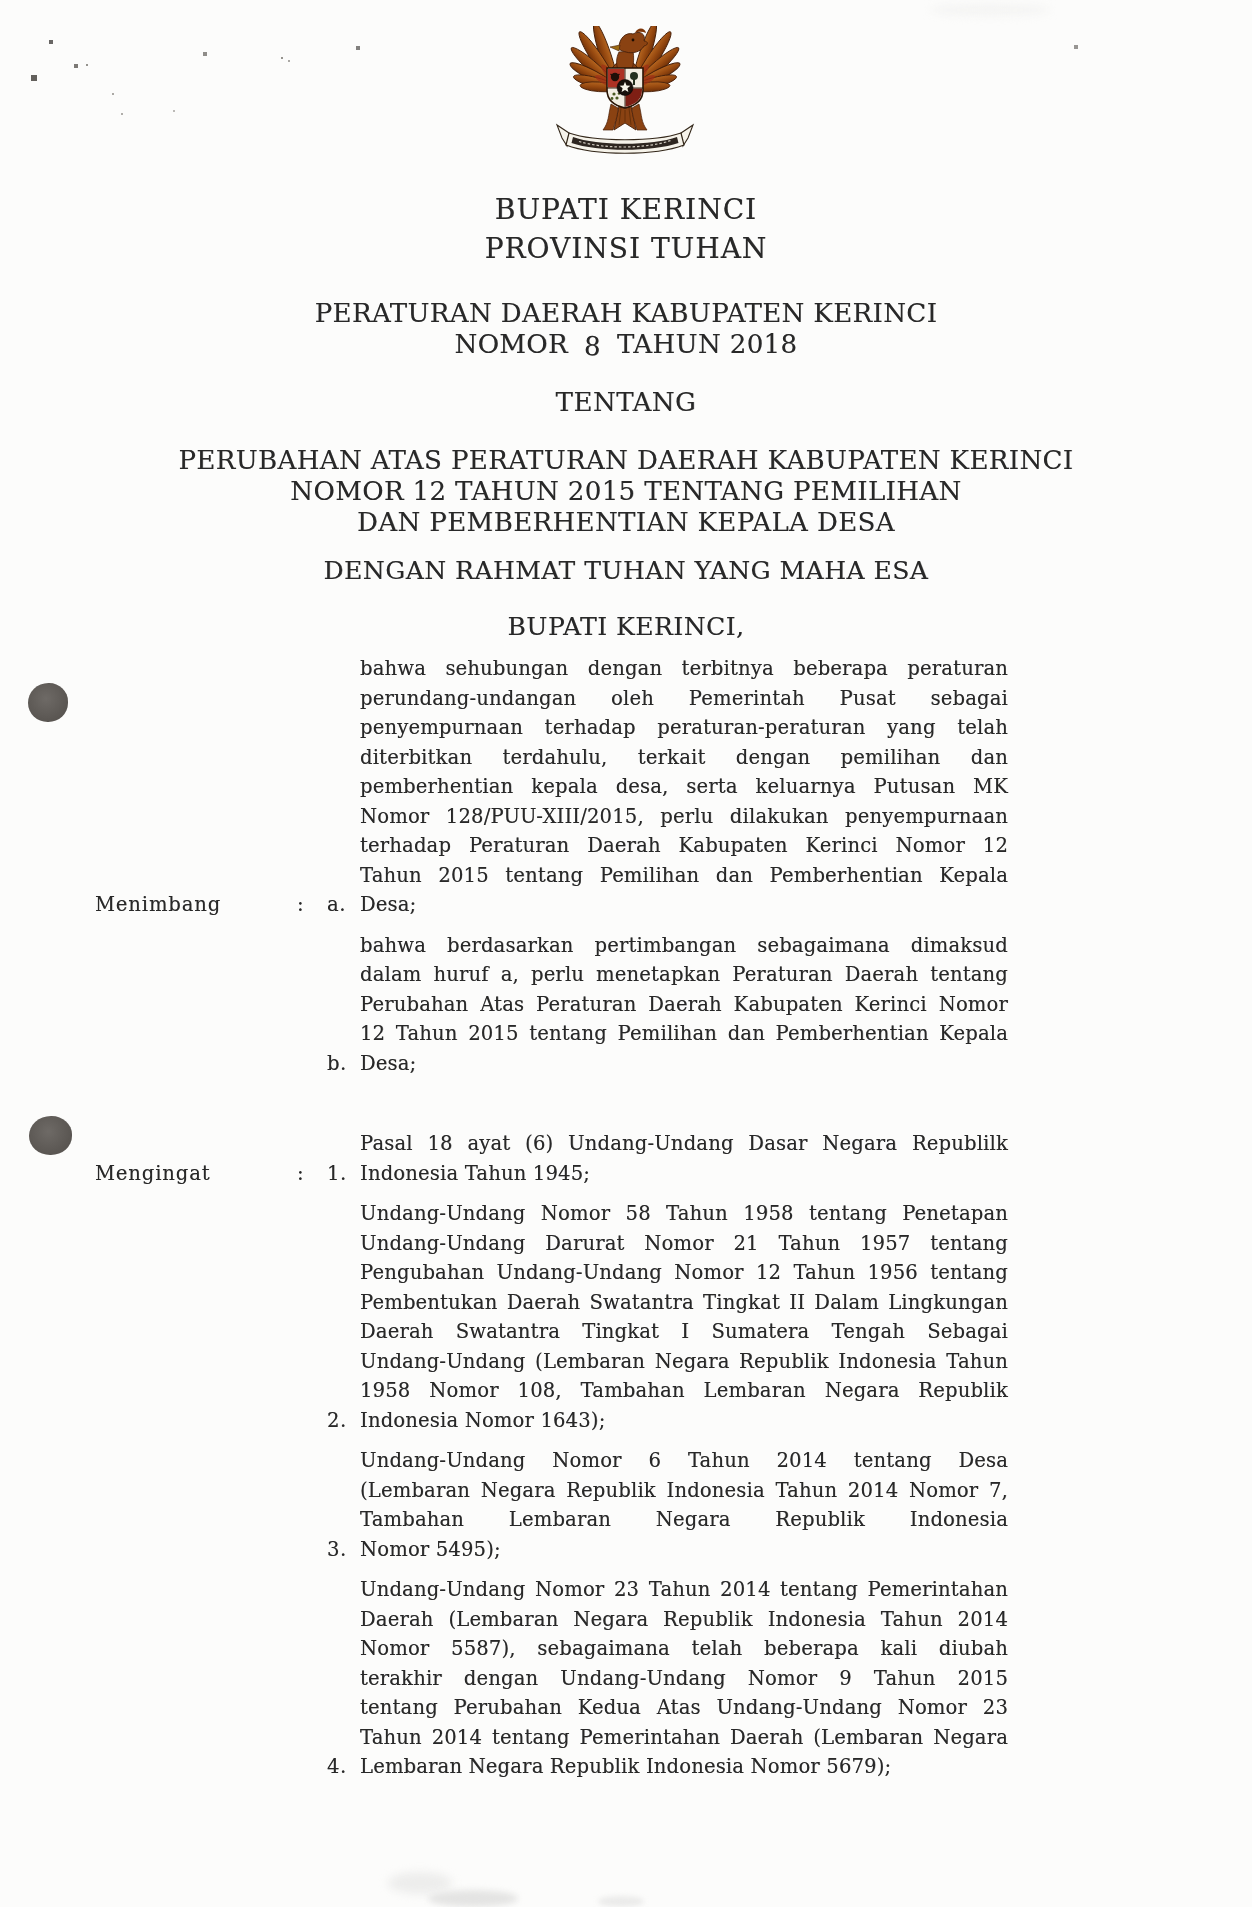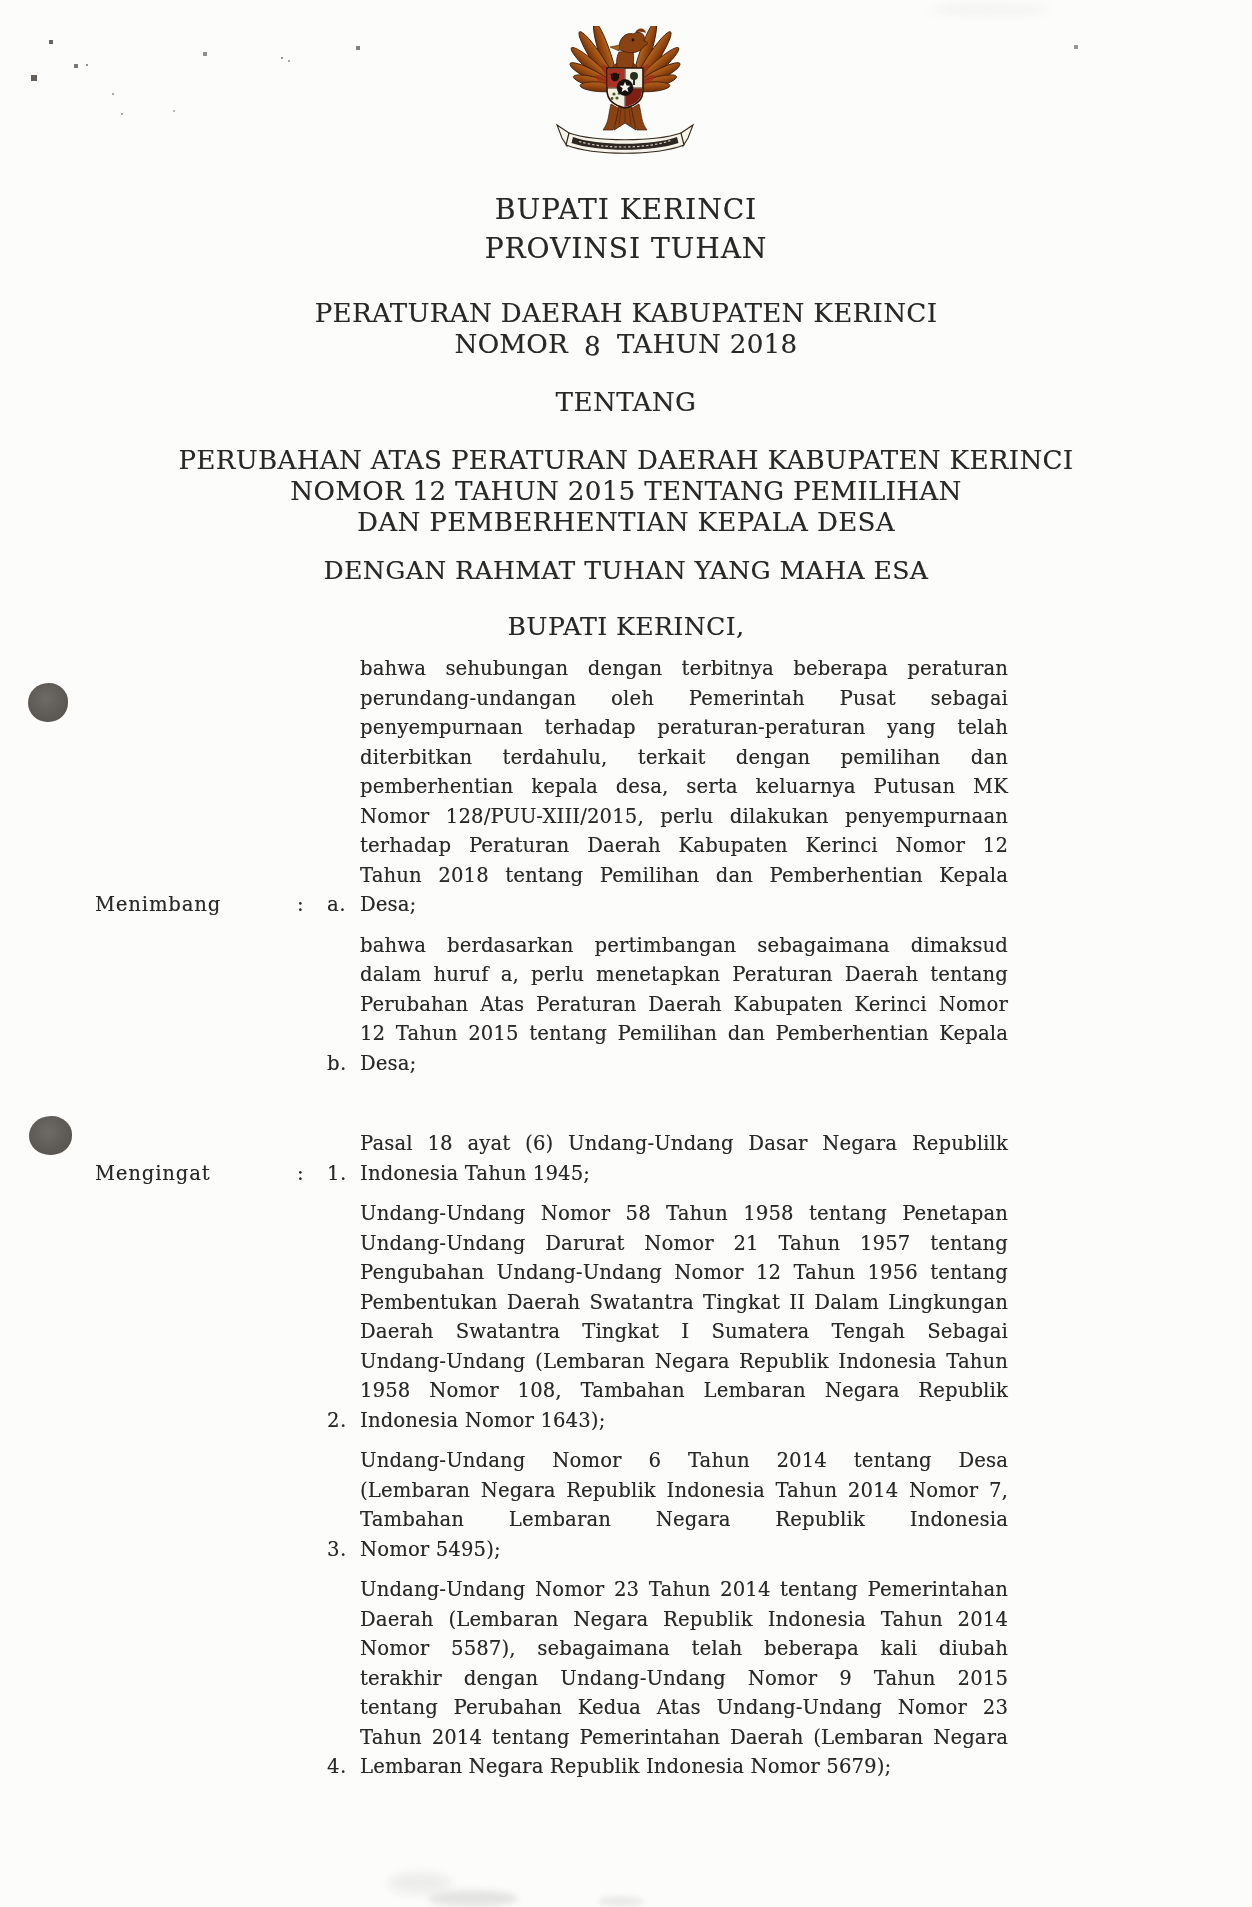--- a/index.html
+++ b/index.html
@@ -186,21 +186,21 @@
       <div class="cell colon">:</div>
       <div class="cell marker">a.</div>
       <div class="cell lines">
           <div class="jline">bahwa sehubungan dengan terbitnya beberapa peraturan</div>
           <div class="jline">perundang-undangan oleh Pemerintah Pusat sebagai</div>
           <div class="jline">penyempurnaan terhadap peraturan-peraturan yang telah</div>
           <div class="jline">diterbitkan terdahulu, terkait dengan pemilihan dan</div>
           <div class="jline">pemberhentian kepala desa, serta keluarnya Putusan MK</div>
           <div class="jline">Nomor 128/PUU-XIII/2015, perlu dilakukan penyempurnaan</div>
           <div class="jline">terhadap Peraturan Daerah Kabupaten Kerinci Nomor 12</div>
-          <div class="jline">Tahun 2018 tentang Pemilihan dan Pemberhentian Kepala</div>
+          <div class="jline">Tahun 2015 tentang Pemilihan dan Pemberhentian Kepala</div>
           <div class="jline last">Desa;</div>
         </div>
     </div>
       <div class="item">
       <div class="cell label"></div>
       <div class="cell colon"></div>
       <div class="cell marker">b.</div>
       <div class="cell lines">
           <div class="jline">bahwa berdasarkan pertimbangan sebagaimana dimaksud</div>
           <div class="jline">dalam huruf a, perlu menetapkan Peraturan Daerah tentang</div>

